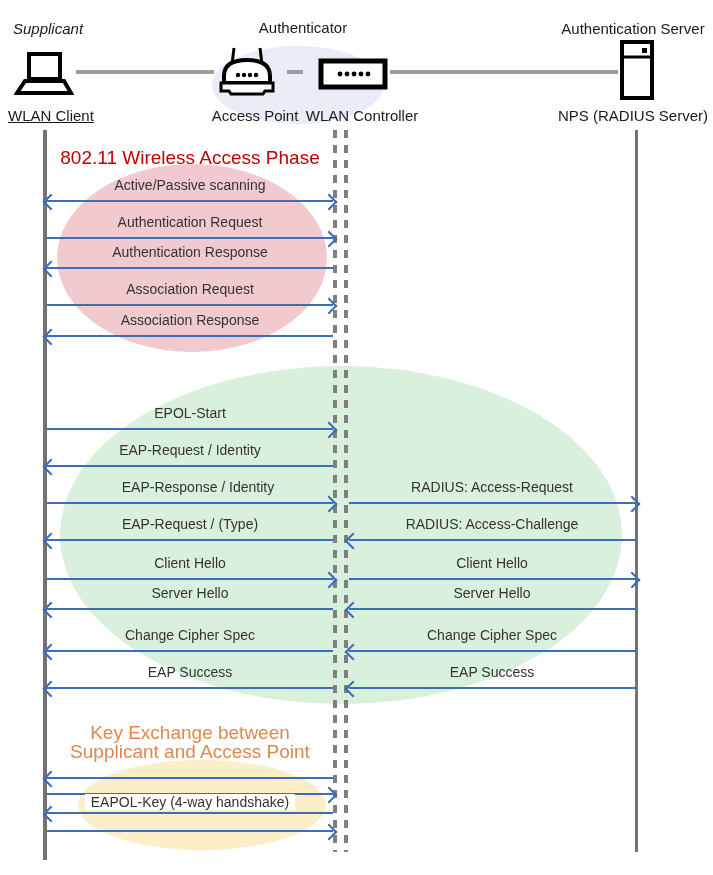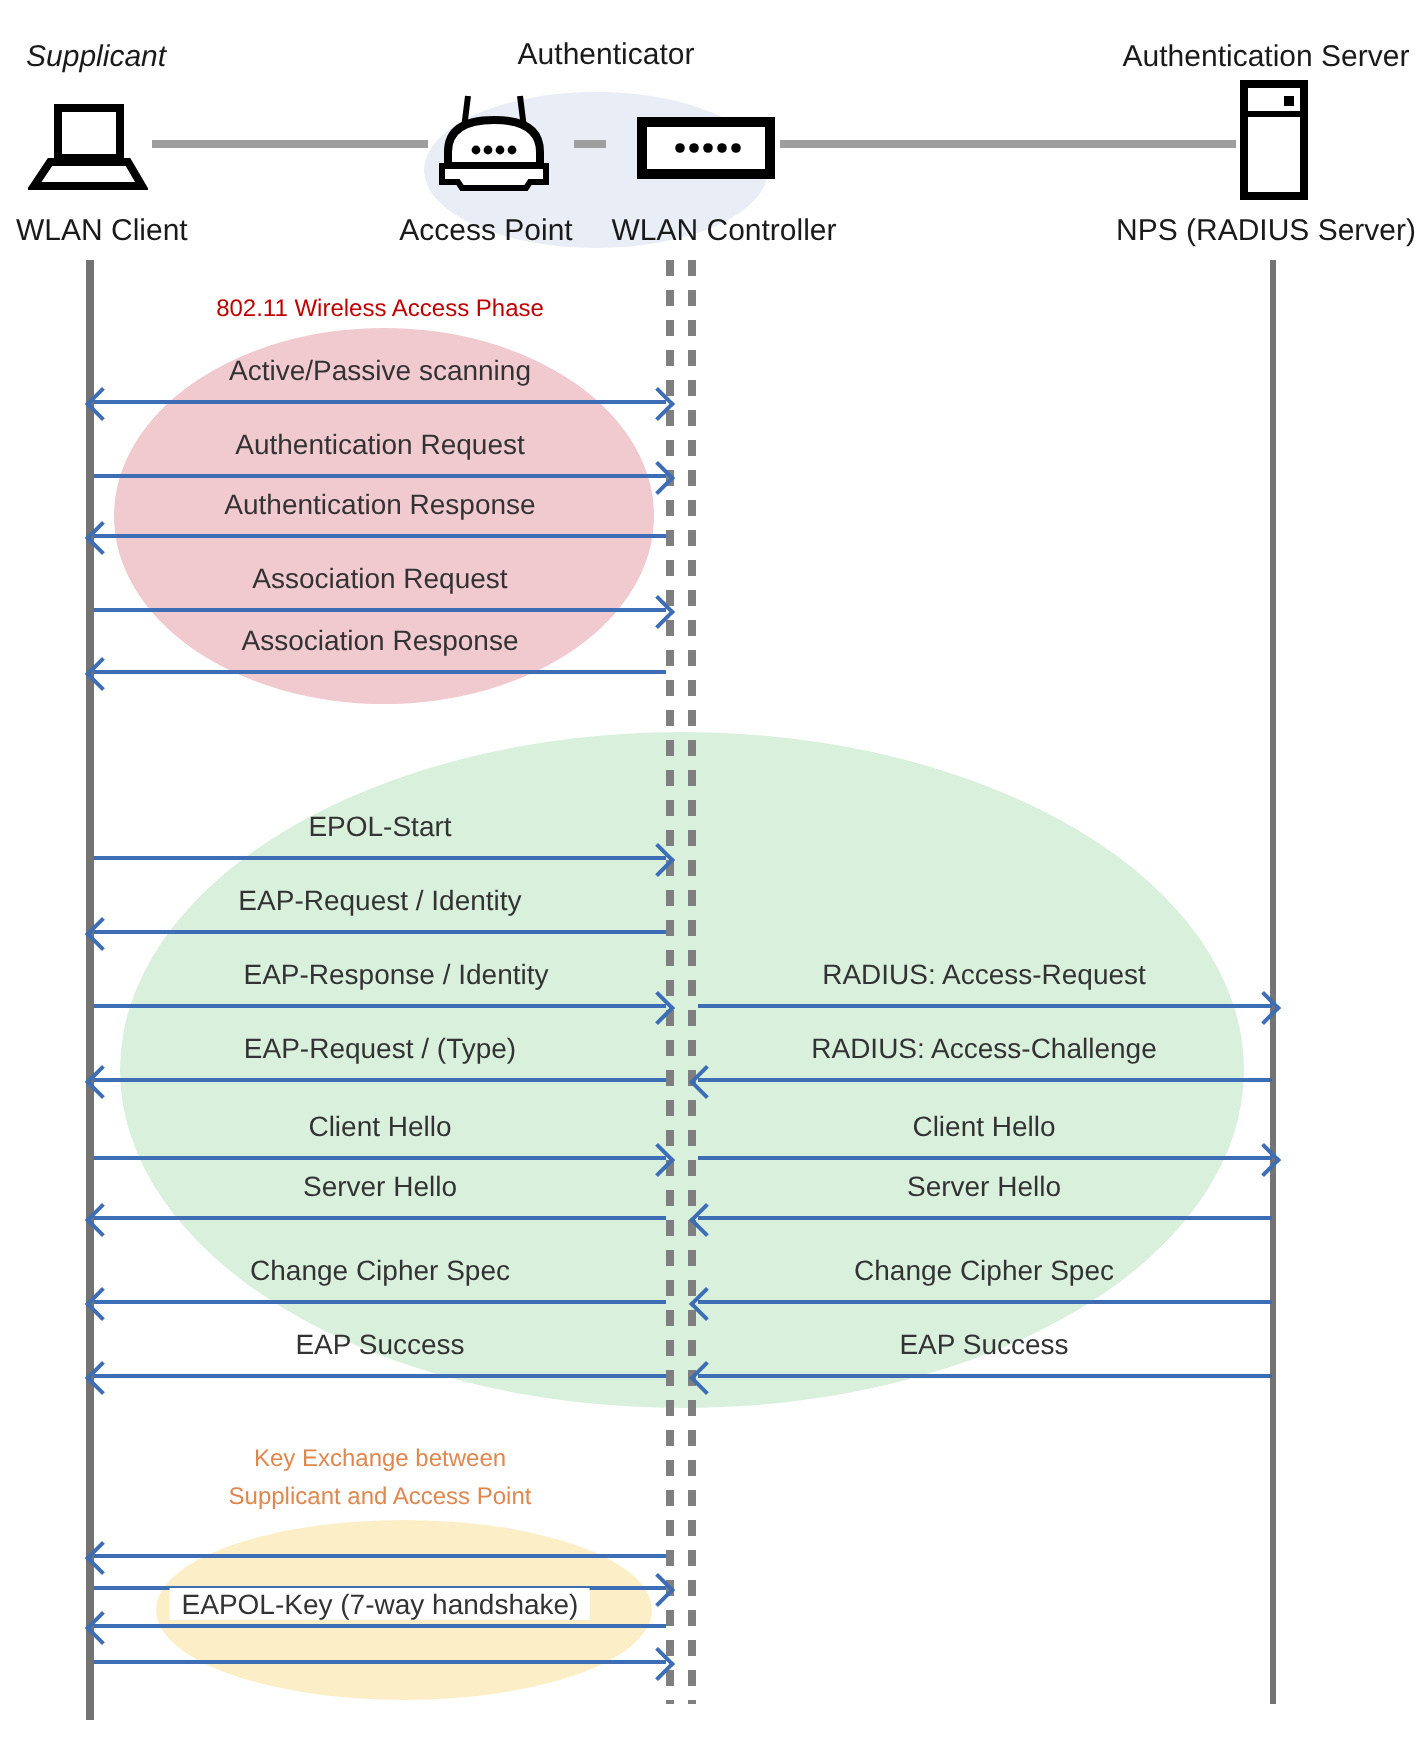--- a/index.html
+++ b/index.html
@@ -14,21 +14,21 @@
   .role-label{position:absolute;font-size:15px;white-space:nowrap;}
   .dev-label{position:absolute;font-size:15px;white-space:nowrap;}
   .centered{transform:translateX(-50%);}
   .hline{position:absolute;height:4px;background:#9E9E9E;top:70px;}
   .lifeline{position:absolute;top:130px;background:#737373;}
   #life-left{left:43px;width:4px;height:730px;}
   #life-right{left:635px;width:3px;height:722px;}
   .dashline{position:absolute;top:130px;width:4px;height:722px;
     background:repeating-linear-gradient(to bottom,#7f7f7f 0 8px,transparent 8px 15px);}
   #dash1{left:333px;} #dash2{left:344px;}
-  .phase-title{position:absolute;font-size:12px;white-space:nowrap;transform:translateX(-50%);}
+  .phase-title{position:absolute;font-size:19px;white-space:nowrap;transform:translateX(-50%);}
   .msg-line{position:absolute;height:0;border-top:2.5px solid var(--arrow,#3D6DB5);}
   .head{position:absolute;width:10px;height:10px;
         border-top:2.5px solid var(--arrow,#3D6DB5);border-right:2.5px solid var(--arrow,#3D6DB5);}
   .head.r{right:-2px;top:-6px;transform:rotate(45deg);}
   .head.l{left:-2px;top:-6px;transform:rotate(-135deg);}
   .msg-label{position:absolute;font-size:14px;color:#333;white-space:nowrap;
              transform:translateX(-50%);line-height:16px;}
   .msg-label.boxed{background:#fff;padding:0 6px;}
   svg{display:block;}
 </style>
@@ -79,22 +79,22 @@
     </svg>
   </span>
   <span class="abs" style="left:620px;top:40px;">
     <svg width="34" height="60" viewBox="0 0 34 60">
       <rect x="2" y="2" width="30" height="56" fill="#fff" stroke="#000" stroke-width="4"></rect>
       <line x1="2" y1="17" x2="32" y2="17" stroke="#000" stroke-width="3"></line>
       <rect x="22" y="8" width="5" height="5" fill="#000"></rect>
     </svg>
   </span>
 
-  <div class="dev-label" style="left:8px;top:107px;">WLAN Client</div>
-  <div class="dev-label centered" style="left:243px;top:107px;">Access Point</div>
+  <div class="dev-label" style="left:8px;top:107px;text-decoration:underline;">WLAN Client</div>
+  <div class="dev-label centered" style="left:255px;top:107px;">Access Point</div>
   <div class="dev-label centered" style="left:362px;top:107px;">WLAN Controller</div>
   <div class="dev-label centered" style="left:633px;top:107px;">NPS (RADIUS Server)</div>
 
   <div class="lifeline" id="life-left"></div>
   <div class="dashline" id="dash1"></div>
   <div class="dashline" id="dash2"></div>
   <div class="lifeline" id="life-right"></div>
 
   <div class="phase-title" style="left: 190px; top: 147px; color: rgb(192, 0, 0);">802.11 Wireless Access Phase</div>
   <div class="phase-title" style="left: 190px; top: 722px; color: rgb(224, 135, 79);">Key Exchange between</div>
@@ -180,18 +180,18 @@
       <div class="msg-label" style="left: 492px; top: 664px;">EAP Success</div>
       <div class="msg-line" style="left: 47px; width: 286px; top: 777px;">
         <span class="head l"></span>
       </div>
       <div class="msg-line" style="left: 47px; width: 286px; top: 793px;">
         <span class="head r"></span>
       </div>
       <div class="msg-line" style="left: 47px; width: 286px; top: 812px;">
         <span class="head l"></span>
       </div>
-      <div class="msg-label boxed" style="left: 190px; top: 794px;">EAPOL-Key (7-way handshake)</div>
+      <div class="msg-label boxed" style="left: 190px; top: 794px;">EAPOL-Key (4-way handshake)</div>
       <div class="msg-line" style="left: 47px; width: 286px; top: 830px;">
         <span class="head r"></span>
       </div>
     </div>
 </div>
 
 </body></html>

